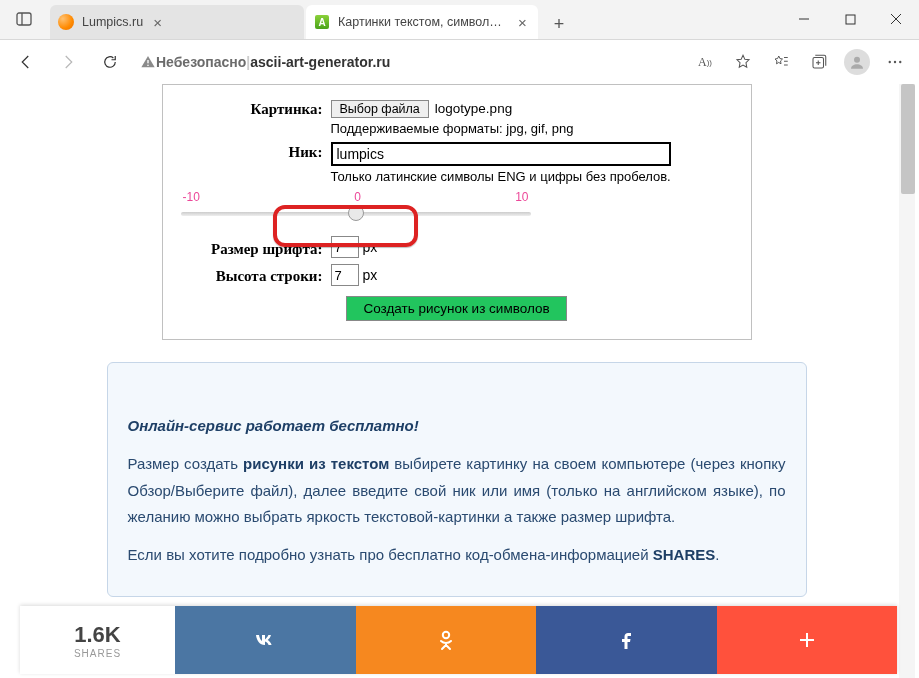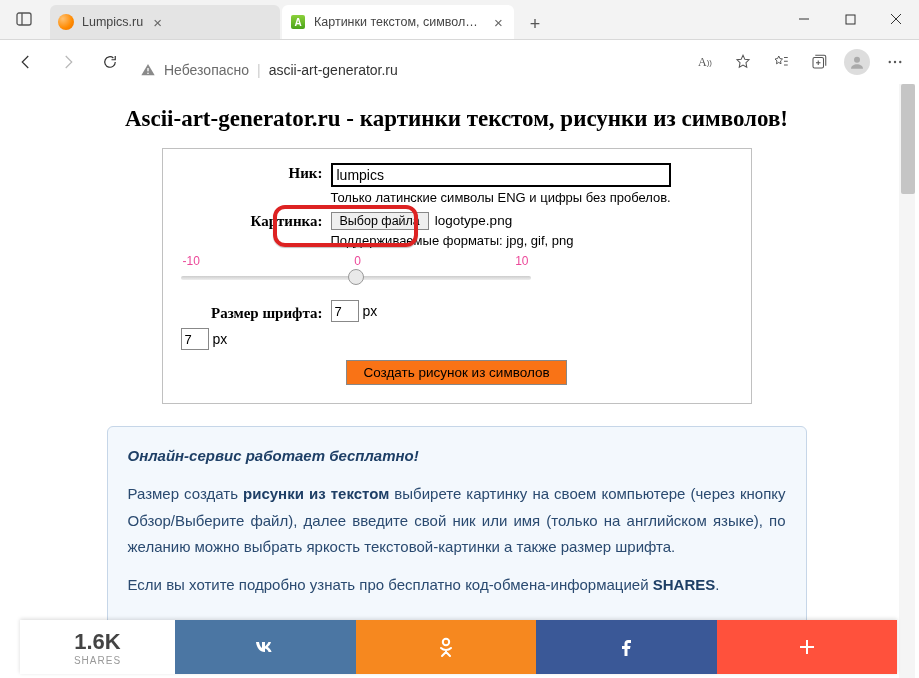--- a/index.html
+++ b/index.html
@@ -13,21 +13,21 @@
 .tab .favicon{width:16px;height:16px;margin-right:8px;flex:0 0 16px;display:flex;align-items:center;justify-content:center;}
 .tab .title{max-width:170px;overflow:hidden;white-space:nowrap;text-overflow:ellipsis;}
 .tab .close{margin-left:10px;color:#666;font-size:15px;line-height:1;}
 .new-tab{width:30px;height:30px;display:flex;align-items:center;justify-content:center;margin-left:6px;color:#555;font-size:18px;}
 .win-controls{margin-left:auto;display:flex;height:40px;}
 .win-controls div{width:46px;display:flex;align-items:center;justify-content:center;color:#333;}
 
 .addrbar{height:44px;background:#fff;display:flex;align-items:center;padding:0 6px;gap:2px;}
 .nav-btn{width:40px;height:40px;display:flex;align-items:center;justify-content:center;color:#555;}
 .nav-btn svg{width:18px;height:18px;}
-.url-box{flex:1;display:flex;align-items:flex-end;height:32px;border-radius:4px;padding:0 8px;color:#6b6b6b;font-size:14px;gap:8px;}
+.url-box{flex:1;display:flex;align-items:center;height:32px;border-radius:4px;padding:0 8px;color:#6b6b6b;font-size:14px;font-weight:bold;}
 .url-box .host{color:#333;}
 .addr-icon{width:36px;height:36px;display:flex;align-items:center;justify-content:center;color:#555;}
 .addr-icon svg{width:18px;height:18px;}
 .avatar{width:26px;height:26px;border-radius:50%;background:#ddd;display:flex;align-items:center;justify-content:center;}
 
 
 .viewport{position:absolute;top:84px;left:18px;right:24px;bottom:0;overflow:hidden;background:#fff;}
 .scrollbar-track{position:absolute;top:84px;right:4px;bottom:0;width:16px;background:#f5f5f5;}
 .scrollbar-thumb{position:absolute;top:0;right:0;width:14px;height:110px;background:#c5c5c5;border-radius:2px;}
 
@@ -39,53 +39,53 @@
 .form-field{flex:1;}
 .file-btn{font-size:12.5px;padding:1px 8px;border:1px solid #888;background:#efefef;margin-right:6px;}
 .hint{font-size:13px;color:#000;margin-top:3px;}
 .nick-input{width:340px;height:24px;border:2px solid #000;padding:1px 4px;font-size:14px;}
 .slider-wrap{position:relative;height:40px;padding-top:18px;width:350px;}
 .slider-labels{position:absolute;top:0;left:0;right:0;display:flex;justify-content:space-between;font-size:12px;color:#ec4899;padding:0 2px;}
 .slider-track{height:4px;background:linear-gradient(#ccc,#eee);border-radius:2px;position:relative;margin-top:4px;}
 .slider-thumb{position:absolute;top:-7px;left:calc(50% - 8px);width:16px;height:16px;background:#e9e9e9;border:1px solid #999;border-radius:50%;}
 .small-input{width:28px;height:22px;border:1px solid #888;text-align:left;padding:1px 3px;font-size:13px;margin-right:4px;}
 .submit-row{text-align:center;margin-top:10px;}
-.submit-btn{padding:4px 16px;font-size:13.5px;border:1px solid #888;background:#f97316;}
+.submit-btn{padding:4px 16px;font-size:13.5px;border:1px solid #888;background:#22c55e;}
 
 .infobox{width:700px;margin:0 auto;border:1px solid #c6d6e8;background:#f3f8fd;border-radius:6px;padding:16px 20px;font-family:Georgia,serif;font-size:15px;color:#2a4a70;line-height:1.75;text-align:justify;}
-.infobox .hdr{font-weight:700;font-style:italic;color:#1e3f66;margin-bottom:12px;}
+.infobox .hdr{font-weight:700;font-style:italic;color:#1e3f66;margin-bottom:12px;margin-top:34px;}
 .infobox p{margin-bottom:12px;}
 .infobox b{color:#1e3f66;}
 
 
 .highlight{position:absolute;border:4px solid #d22;border-radius:12px;pointer-events:none;box-shadow:0 1px 1px rgba(0,0,0,.25);}
 
 
-.sharebar{position:absolute;left:20px;right:22px;bottom:4px;height:54px;display:flex;box-shadow:0 -1px 4px rgba(0,0,0,.15);}
+.sharebar{position:absolute;left:20px;right:22px;bottom:4px;height:68px;display:flex;box-shadow:0 -1px 4px rgba(0,0,0,.15);}
 .share-count{width:155px;background:#fff;display:flex;flex-direction:column;align-items:center;justify-content:center;}
 .share-count .n{font-size:22px;font-weight:600;color:#444;}
 .share-count .l{font-size:10px;letter-spacing:1px;color:#999;}
 .share-btn{flex:1;display:flex;align-items:center;justify-content:center;color:#fff;}
 .vk{background:#4b76a3;} .ok{background:#f6881f;} .fb{background:#3a5897;} .plus{background:#ff513c;}
 .share-btn svg{width:24px;height:24px;fill:#fff;}
 
 .orange-circ{width:16px;height:16px;border-radius:50%;background:radial-gradient(circle at 30% 30%,#ffc070,#ff8a00 60%,#e87000);}
 .green-sq{width:14px;height:14px;background:linear-gradient(#8bd13a,#4aa31a);border-radius:2px;display:flex;align-items:center;justify-content:center;color:#fff;font-size:10px;font-weight:700;}
 </style>
 </head>
 <body>
 
 <div class="titlebar">
   <div class="tab-sidebar-btn">
     <svg width="16" height="16" viewBox="0 0 16 16">
         <rect x="1" y="2" width="14" height="12" rx="2" fill="none" stroke="#555" stroke-width="1.3"></rect>
         <line x1="6" y1="2" x2="6" y2="14" stroke="#555" stroke-width="1.3"></line>
       </svg>
   </div>
-  <div class="tab" style="width:230px">
+  <div class="tab" style="width:254px">
     <span class="favicon">
         <span class="orange-circ"></span>
       </span>
     <span class="title">Lumpics.ru</span>
     <span class="close">×</span>
   </div>
   <div class="tab active" style="width:232px">
     <span class="favicon">
         <span class="green-sq">A</span>
       </span>
@@ -177,36 +177,35 @@
       </svg>
     </div>
 </div>
 
 <div class="scrollbar-track">
   <div class="scrollbar-thumb"></div>
 </div>
 
 <div class="viewport">
 
-  <h1 class="page-title">Ascii-art-generator.ru - картинки текстом, рисунки из символов!</h1>
 
   <div class="form-box">
     <div class="form-row">
+      <div class="form-label">Картинка:</div>
+      <div class="form-field">
+        <button class="file-btn">Выбор файла</button><span style="font-size:13.5px">logotype.png</span>
+        <div class="hint">Поддерживаемые форматы: jpg, gif, png</div>
+      </div>
+    </div>
+
+    <div class="form-row">
       <div class="form-label">Ник:</div>
       <div class="form-field">
         <input class="nick-input" value="lumpics" style="">
         <div class="hint">Только латинские символы ENG и цифры без пробелов.</div>
-      </div>
-    </div>
-
-    <div class="form-row">
-      <div class="form-label">Картинка:</div>
-      <div class="form-field">
-        <button class="file-btn">Выбор файла</button><span style="font-size:13.5px">logotype.png</span>
-        <div class="hint">Поддерживаемые форматы: jpg, gif, png</div>
       </div>
     </div>
 
     <div class="form-row" style="align-items:center">
       <div class="form-field">
         <div class="slider-wrap">
           <div class="slider-labels">
             <span>-10</span>
             <span>0</span>
             <span>10</span>
@@ -219,20 +218,21 @@
     </div>
 
     <div class="form-row" style="align-items:flex-end">
       <div class="form-label">Размер шрифта:</div>
       <div class="form-field">
         <input class="small-input" value="7" style=""><span style="font-size:14px">px</span>
       </div>
     </div>
 
     <div class="form-row" style="align-items:center">
+      <div class="form-label">Высота строки:</div>
       <div class="form-field">
         <input class="small-input" value="7" style=""><span style="font-size:14px">px</span>
       </div>
     </div>
 
     <div class="submit-row">
       <button class="submit-btn">Создать рисунок из символов</button>
     </div>
   </div>
 

